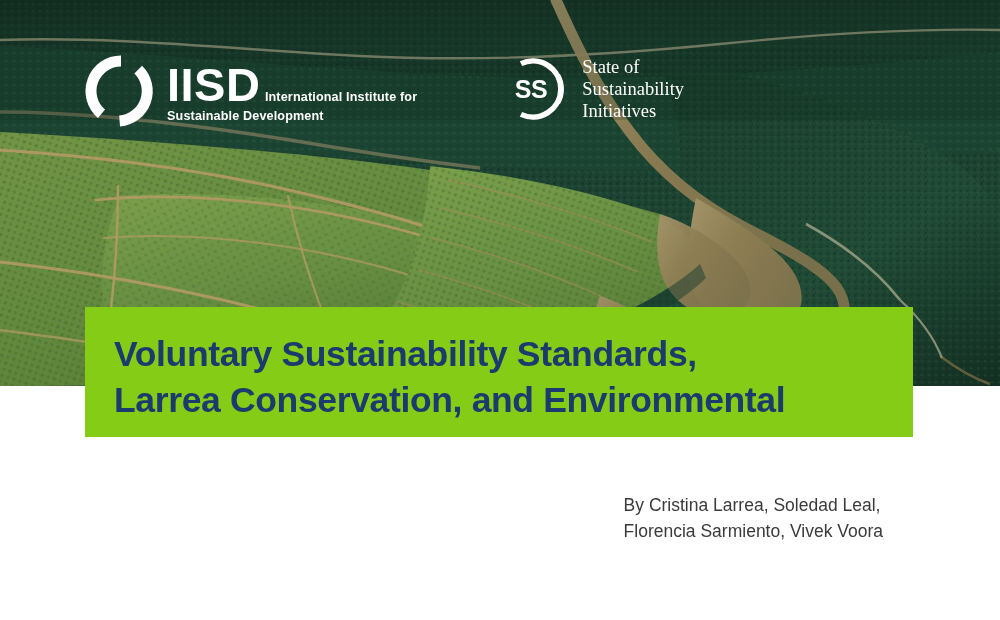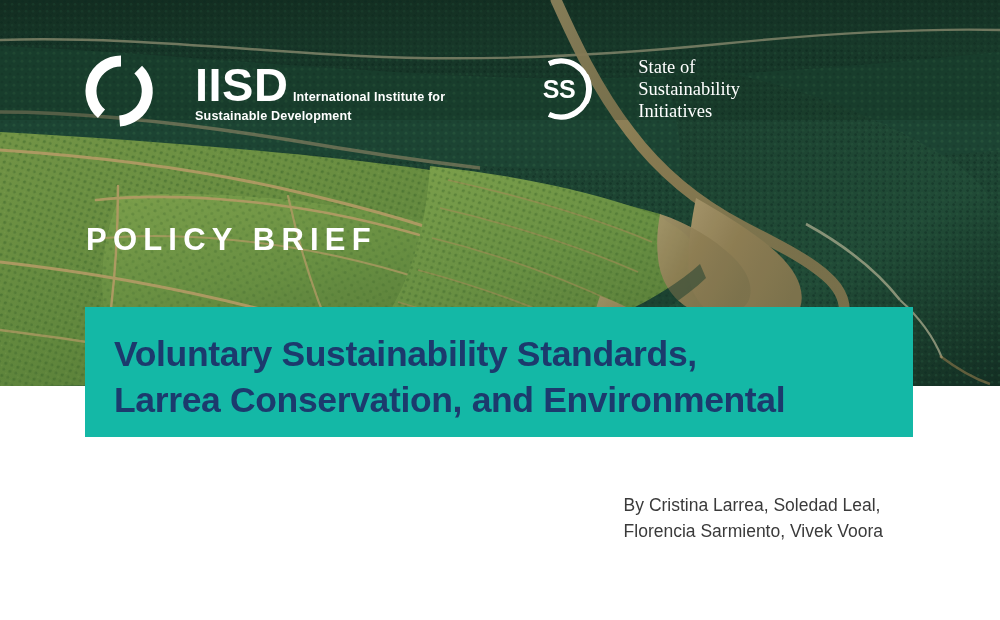--- a/index.html
+++ b/index.html
@@ -35,21 +35,21 @@
   .logo-bar {
     position: absolute;
     left: 85px;
     top: 55px;
     display: flex;
     align-items: flex-start;
     gap: 84px;
     z-index: 5;
   }
 
-  .logo-block { display: flex; align-items: flex-start; gap: 28px; }
+  .logo-block { display: flex; align-items: flex-start; }
 
   
   .iisd-mark { width: 72px; height: 72px; flex: 0 0 auto; }
   .iisd-text { margin-left: 10px; padding-top: 8px; }
   .iisd-word {
     font-family: "Liberation Sans", sans-serif;
     font-weight: bold;
     font-size: 47px;
     line-height: 0.92;
     letter-spacing: 0.5px;
@@ -90,21 +90,21 @@
     letter-spacing: 6.2px;
     color: #ffffff;
   }
 
   
   .title-panel {
     position: absolute;
     left: 85px;
     top: 307px;
     width: 828px;
-    background: #14b8a6;
+    background: #84cc16;
     z-index: 6;
     padding: 24px 0 14px 0;
     box-sizing: border-box;
   }
   .title {
     margin: 0;
     padding: 0 26px 0 29px;
     font-family: "Liberation Sans", sans-serif;
     font-weight: bold;
     font-size: 35.5px;
@@ -291,21 +291,20 @@
 
           <path d="M56.5 20 A28 28 0 0 1 56.5 48" fill="none" stroke="#ffffff" stroke-width="5.4"></path>
         </svg>
       </span>
       <span class="ssi-text">State of
 Sustainability
 Initiatives</span>
     </div>
   </div>
 
-  <div class="policy-brief">POLICY BRIEF</div>
 
   <div class="title-panel">
     <h1 class="title">
       <span class="title-line">Voluntary Sustainability Standards,</span>
       <span class="title-line">Larrea Conservation, and Environmental</span>
     </h1>
   </div>
 
   <div class="credits">
     <div class="authors">By Cristina Larrea, Soledad Leal,

